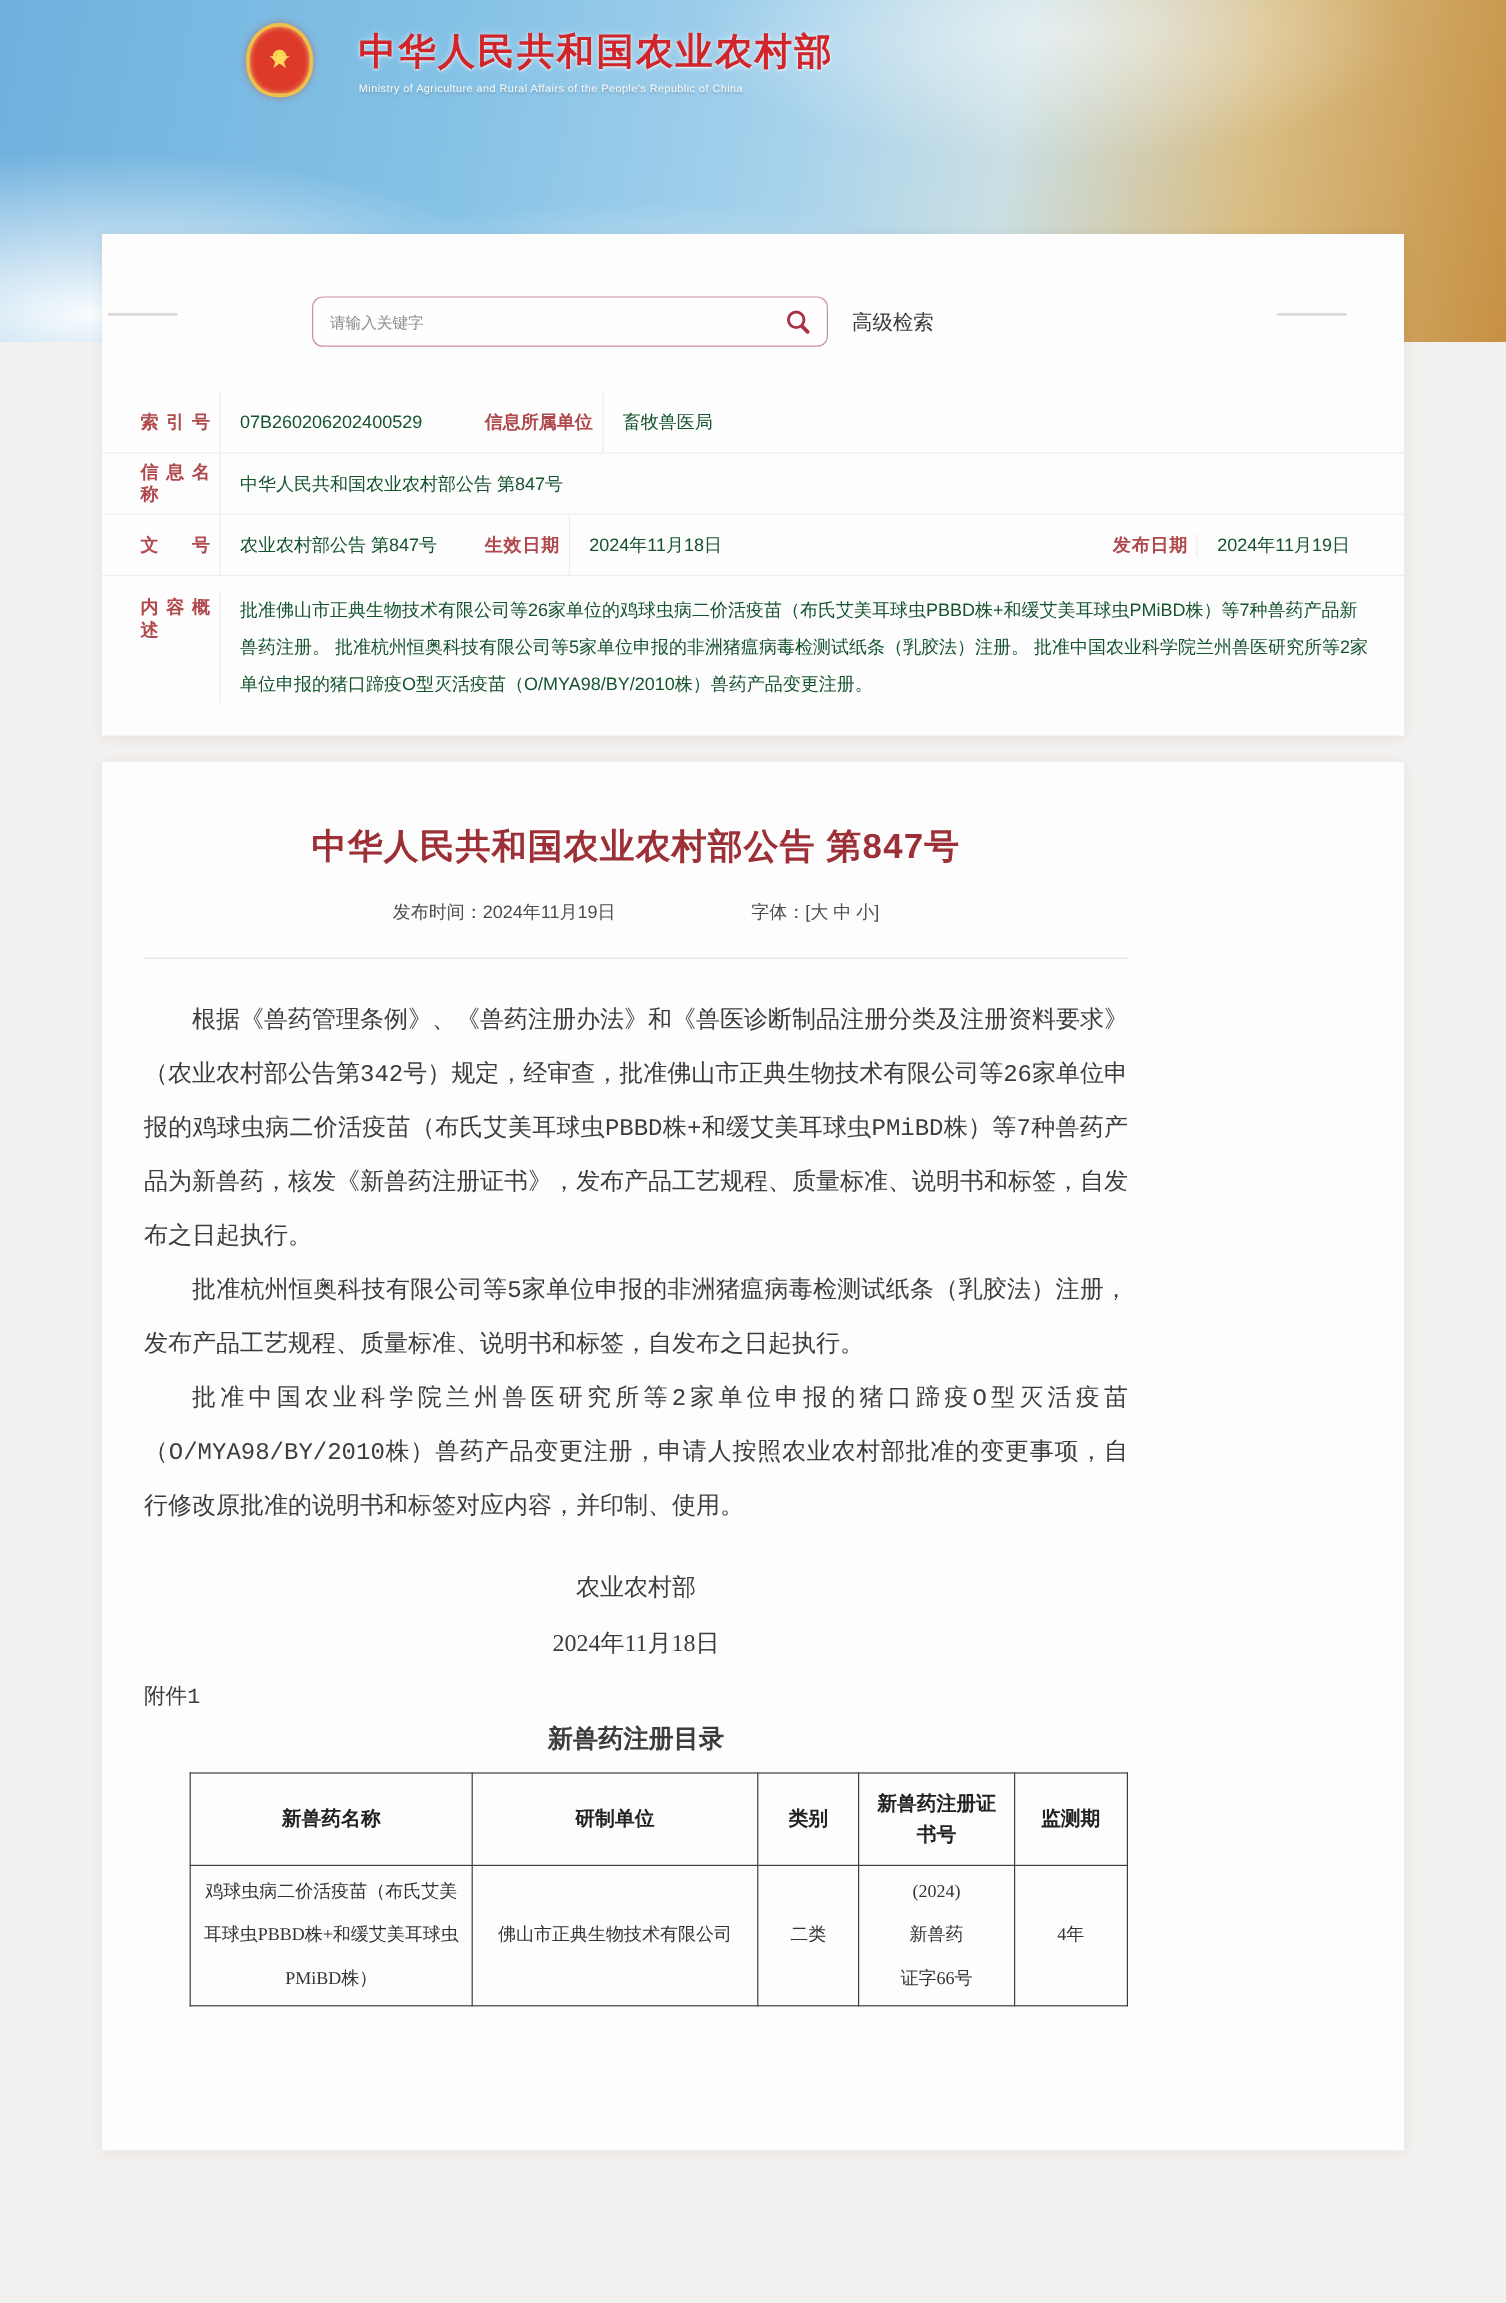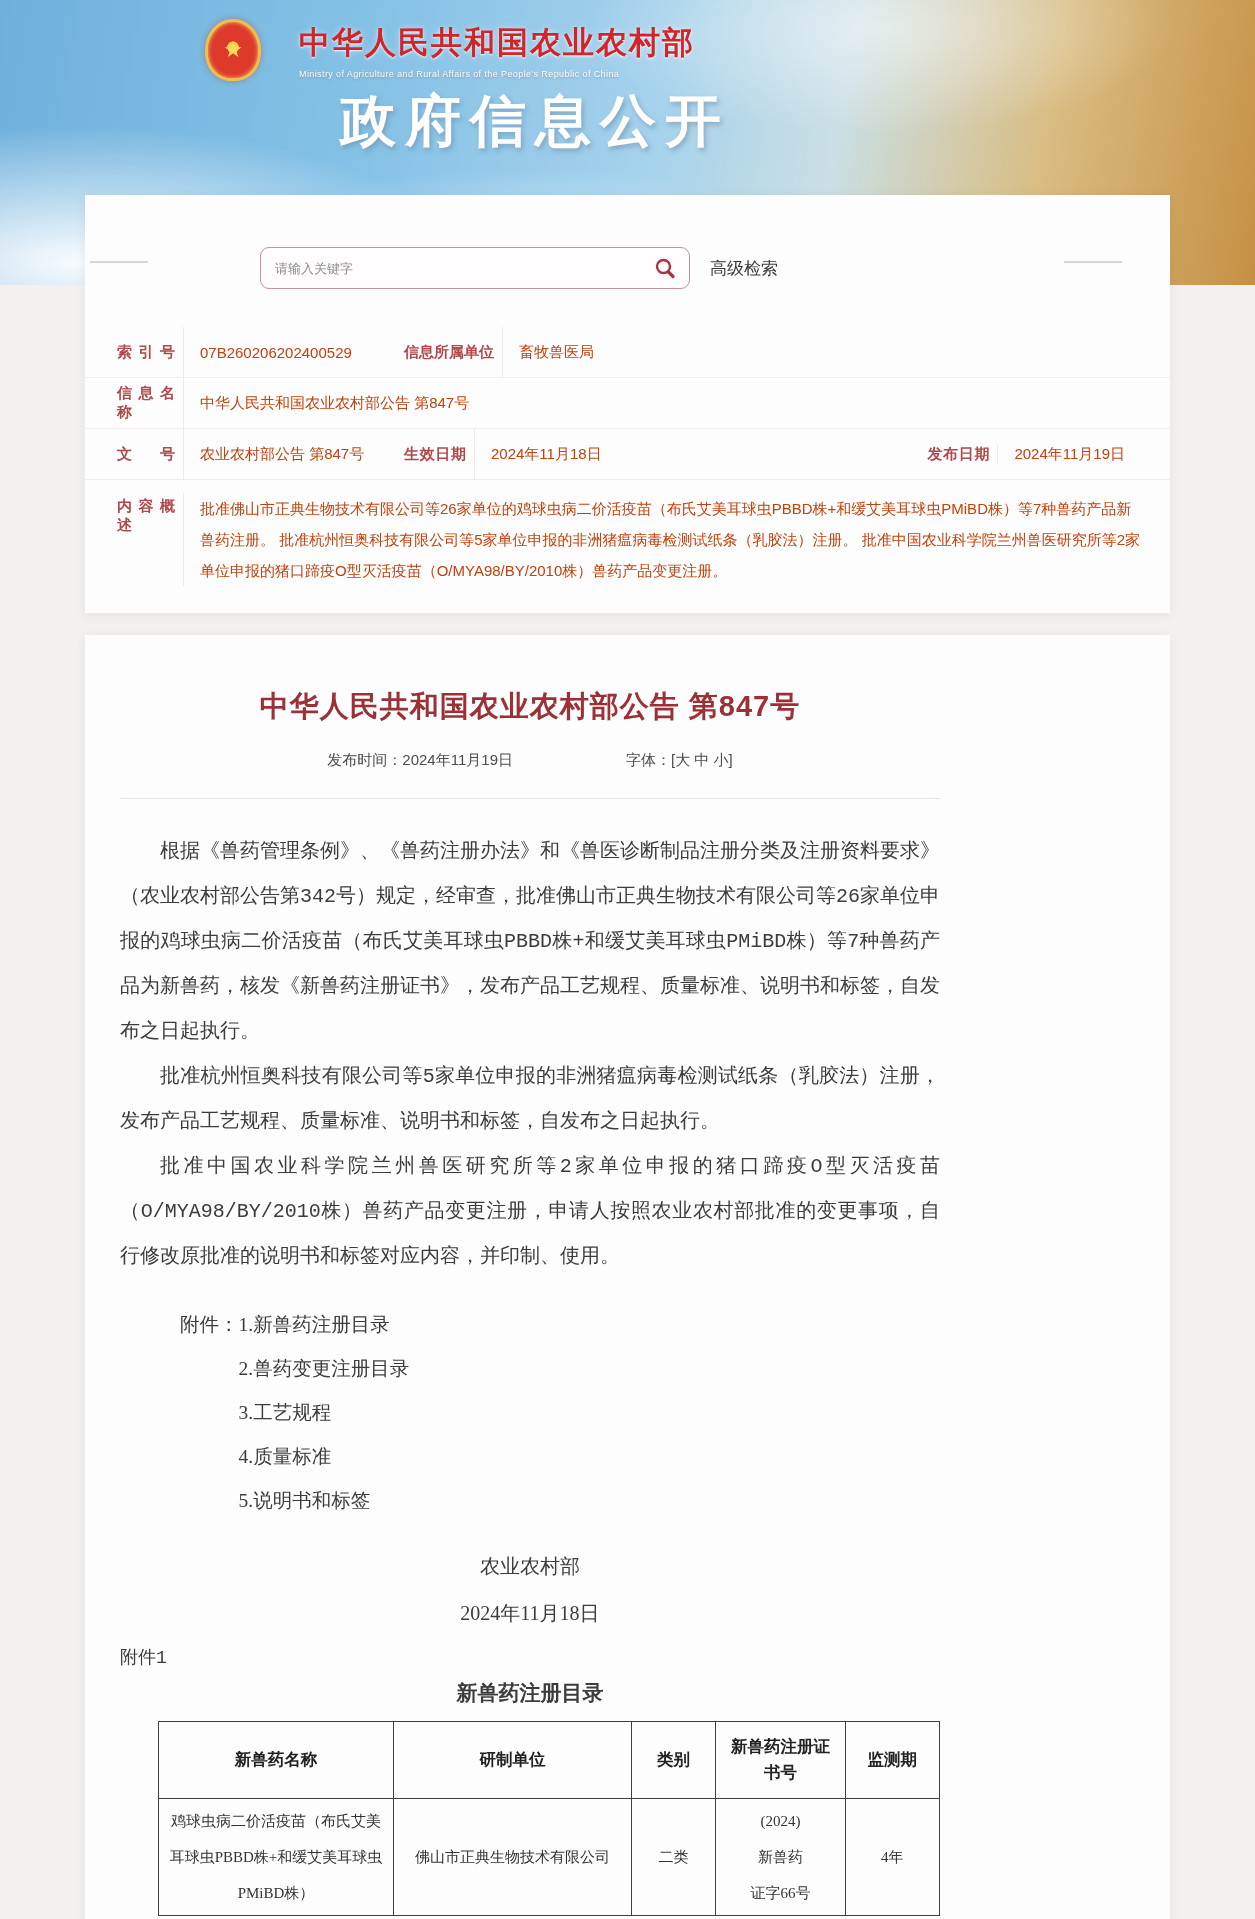--- a/index.html
+++ b/index.html
@@ -43,21 +43,21 @@
   .adv-search{margin-left:20px;font-size:17px;color:#3a3a3a;cursor:pointer;}
 
   
   .meta{margin-top:36px;}
   .m-row{display:flex;align-items:center;min-height:50px;border-top:1px solid #f1edeb;}
   .m-row.first{border-top:none;}
   .m-lbl{width:58px;margin-left:32px;color:#b0484c;font-size:15px;font-weight:600;
     text-align:justify;text-align-last:justify;flex:0 0 auto;}
   .m-lbl.wide{width:90px;}
   .m-div{width:1px;align-self:stretch;background:#efe9e8;margin-left:8px;flex:0 0 auto;}
-  .m-val{font-size:15px;color:#c2410c;padding-left:16px;}
+  .m-val{font-size:15px;color:#14532d;padding-left:16px;}
   .m-val.v1{width:172px;flex:0 0 auto;}
   .m-val.v2{width:150px;flex:0 0 auto;}
   .pair3{margin-left:auto;margin-right:45px;display:flex;align-items:flex-end;}
   .m-row.summary{align-items:flex-start;padding:13px 0 15px;}
   .m-row.summary .m-lbl{margin-top:4px;}
   .m-row.summary .m-val{flex:1;line-height:31px;padding-right:28px;}
 
   
   .article{width:820px;margin-left:35px;color:#3c3c3c;}
   .art-title{font-size:29px;font-weight:bold;color:#9c3036;text-align:center;line-height:38px;
@@ -90,21 +90,20 @@
 <div class="page">
 
   <div class="banner">
     <div class="banner-top">
       <div class="emblem">★</div>
       <div>
         <div class="ministry-cn">中华人民共和国农业农村部</div>
         <div class="ministry-en">Ministry of Agriculture and Rural Affairs of the People's Republic of China</div>
       </div>
     </div>
-    <div class="banner-title">政府信息公开</div>
   </div>
 
   <div class="card card1">
     <div class="search-row">
       <div class="dash dash-left"></div>
       <div class="search-box">
         <input type="text" placeholder="请输入关键字" style="">
         <svg width="24" height="24" viewBox="0 0 24 24">
           <circle cx="10.5" cy="10.5" r="6.5" fill="none" stroke="#ab3246" stroke-width="2.4"></circle>
           <line x1="15.5" y1="16" x2="20" y2="20.5" stroke="#ab3246" stroke-width="3.2" stroke-linecap="round"></line>
@@ -157,30 +156,20 @@
         <span>字体：[大 中 小]</span>
       </div>
       <hr class="art-hr">
 
       <div class="art-body">
         <p>根据《兽药管理条例》、《兽药注册办法》和《兽医诊断制品注册分类及注册资料要求》（农业农村部公告第342号）规定，经审查，批准佛山市正典生物技术有限公司等26家单位申报的鸡球虫病二价活疫苗（布氏艾美耳球虫PBBD株+和缓艾美耳球虫PMiBD株）等7种兽药产品为新兽药，核发《新兽药注册证书》，发布产品工艺规程、质量标准、说明书和标签，自发布之日起执行。</p>
         <p>批准杭州恒奥科技有限公司等5家单位申报的非洲猪瘟病毒检测试纸条（乳胶法）注册，发布产品工艺规程、质量标准、说明书和标签，自发布之日起执行。</p>
         <p>批准中国农业科学院兰州兽医研究所等2家单位申报的猪口蹄疫O型灭活疫苗（O/MYA98/BY/2010株）兽药产品变更注册，申请人按照农业农村部批准的变更事项，自行修改原批准的说明书和标签对应内容，并印制、使用。</p>
       </div>
 
-      <div class="attachments">
-        <div>附件：</div>
-        <div class="attach-items">
-          <div>1.新兽药注册目录</div>
-          <div>2.兽药变更注册目录</div>
-          <div>3.工艺规程</div>
-          <div>4.质量标准</div>
-          <div>5.说明书和标签</div>
-        </div>
-      </div>
 
       <div class="signer">农业农村部</div>
       <div class="sign-date">2024年11月18日</div>
       <div class="appendix-label">附件1</div>
       <div class="appendix-title">新兽药注册目录</div>
 
       <table class="appendix">
         <colgroup>
           <col style="width:237px">
             <col style="width:240px">

